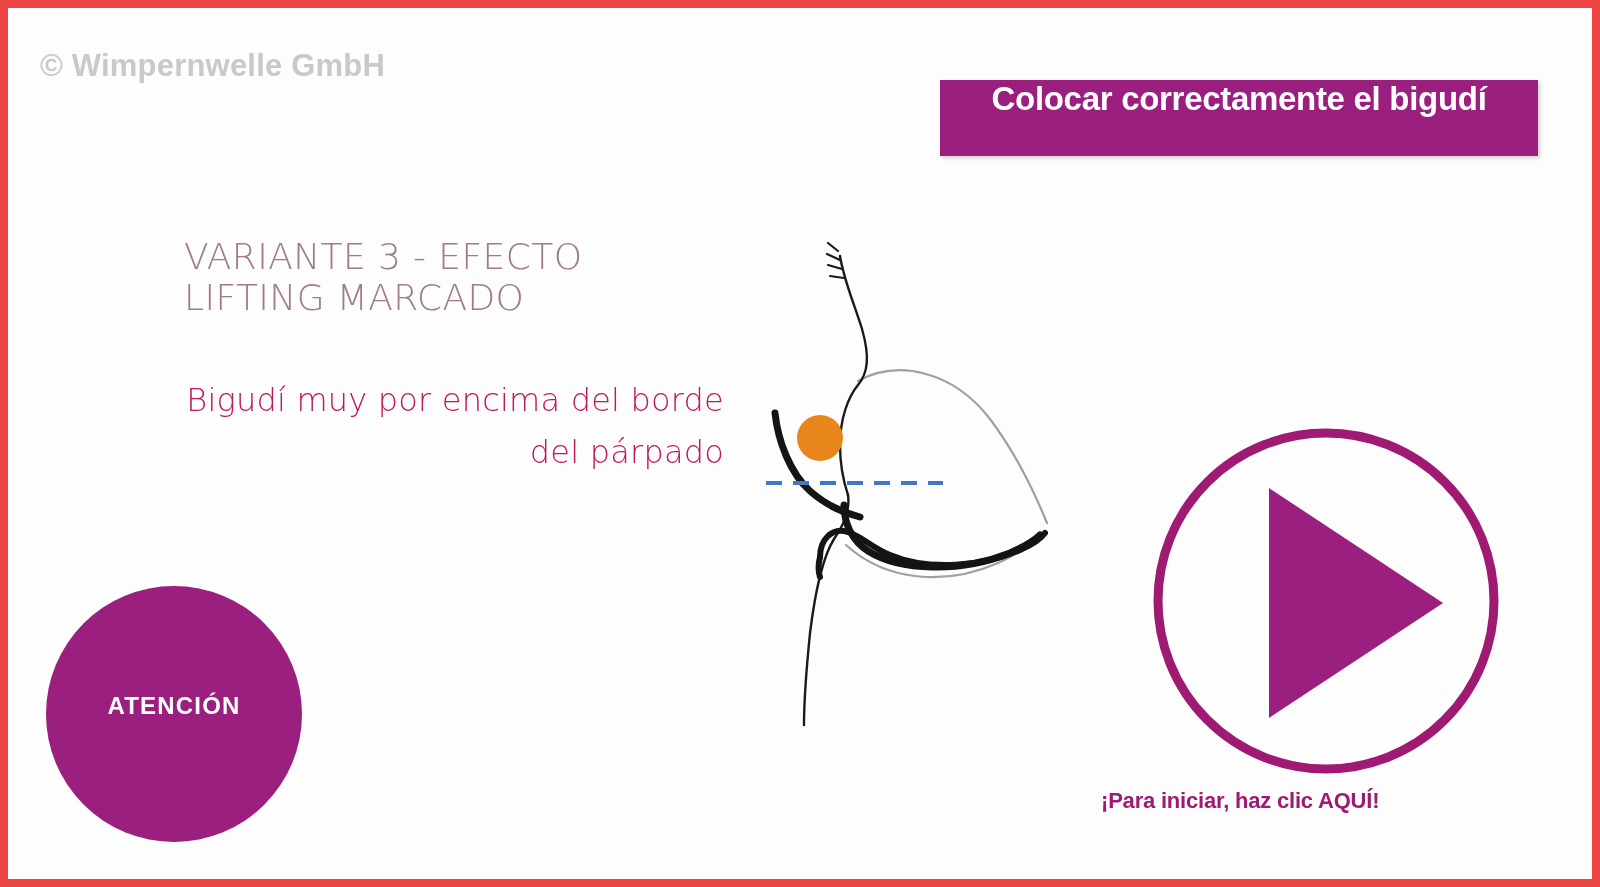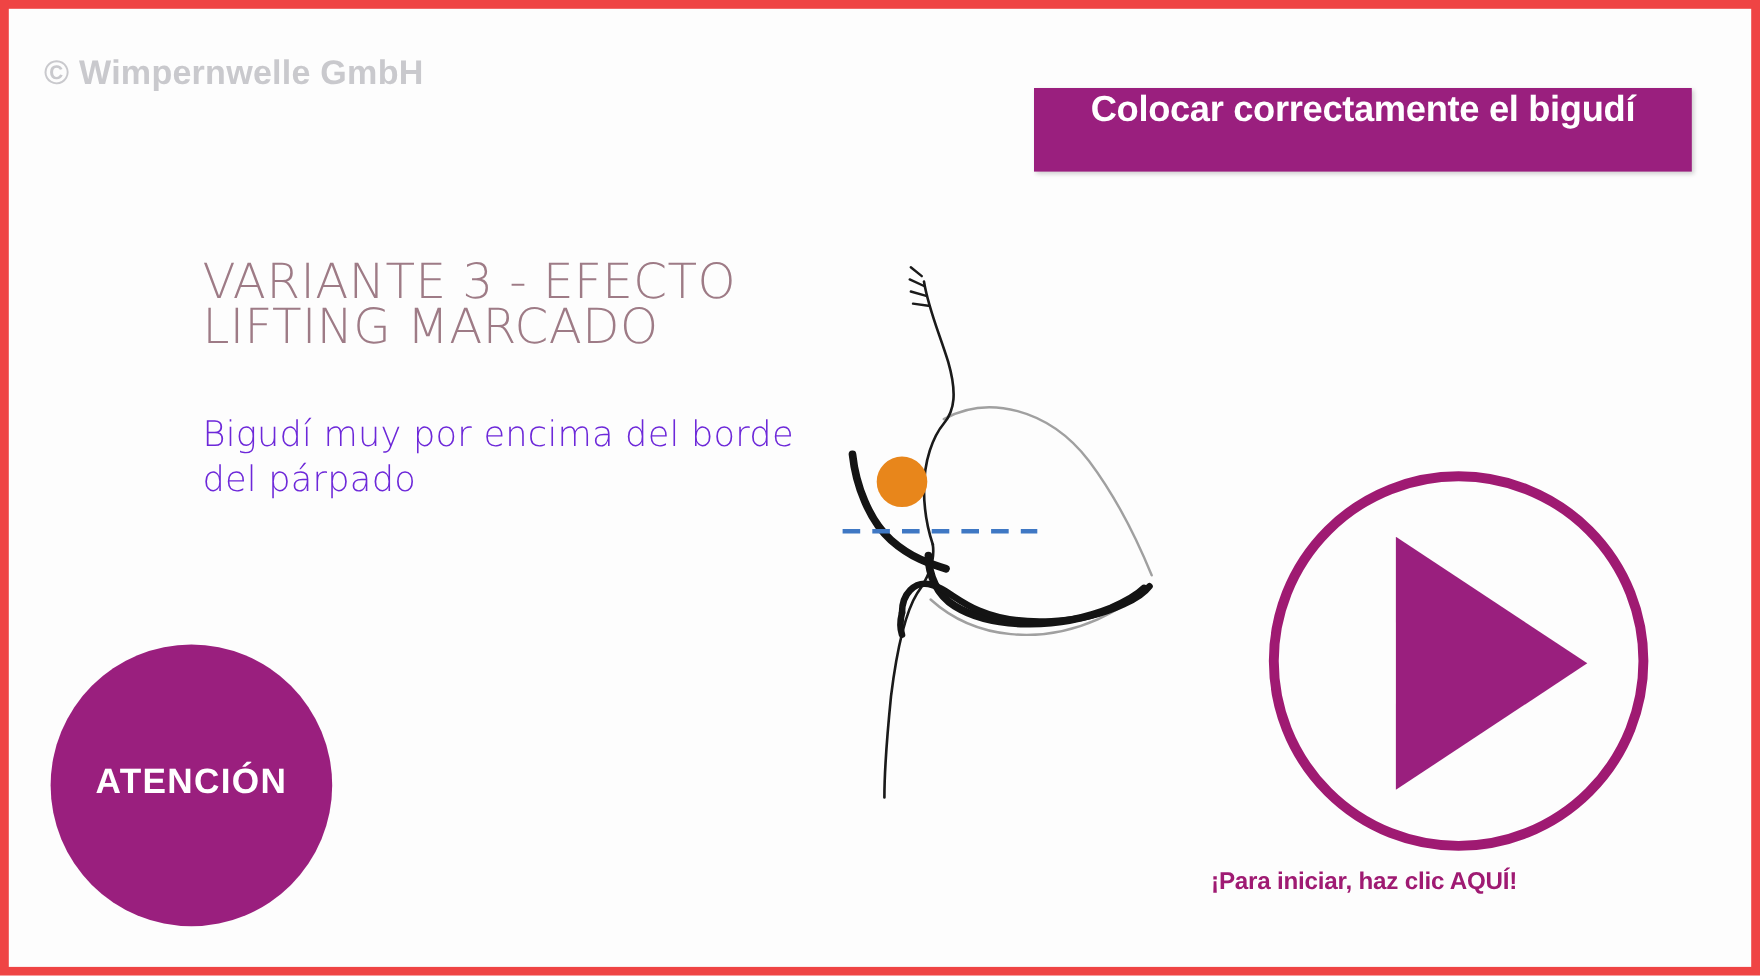--- a/index.html
+++ b/index.html
@@ -56,55 +56,56 @@
   }
 
   
   #text-block {
     position: absolute;
     left: 176px;
     top: 228px;
     width: 540px;
   }
   #variant-title {
-    font-size: 44px;
+    font-size: 36px;
     line-height: 41px;
     color: #9e7b86;
     font-weight: 300;
     letter-spacing: 0.4px;
     font-family: "DejaVu Sans", sans-serif;
     font-stretch: condensed;
   }
   #variant-desc {
     margin-top: 56px;
     font-size: 32px;
-    line-height: 41px;
-    color: #6d28d9;
+    line-height: 52px;
+    color: #be185d;
     font-weight: 300;
     letter-spacing: 0.2px;
     font-family: "DejaVu Sans", sans-serif;
+    text-align: right;
   }
 
   
   #attention-badge {
     position: absolute;
     left: 38px;
     top: 578px;
     width: 256px;
     height: 256px;
     border-radius: 50%;
     background: #9a1f7e;
     display: flex;
     align-items: flex-start;
     justify-content: center;
   }
   #attention-label {
     margin-top: 106px;
     color: #ffffff;
-    font-size: 32px;
+    font-size: 24px;
     font-weight: bold;
     letter-spacing: 1.2px;
     white-space: nowrap;
   }
 
   
   #eye-diagram {
     position: absolute;
     left: 740px;
     top: 225px;

